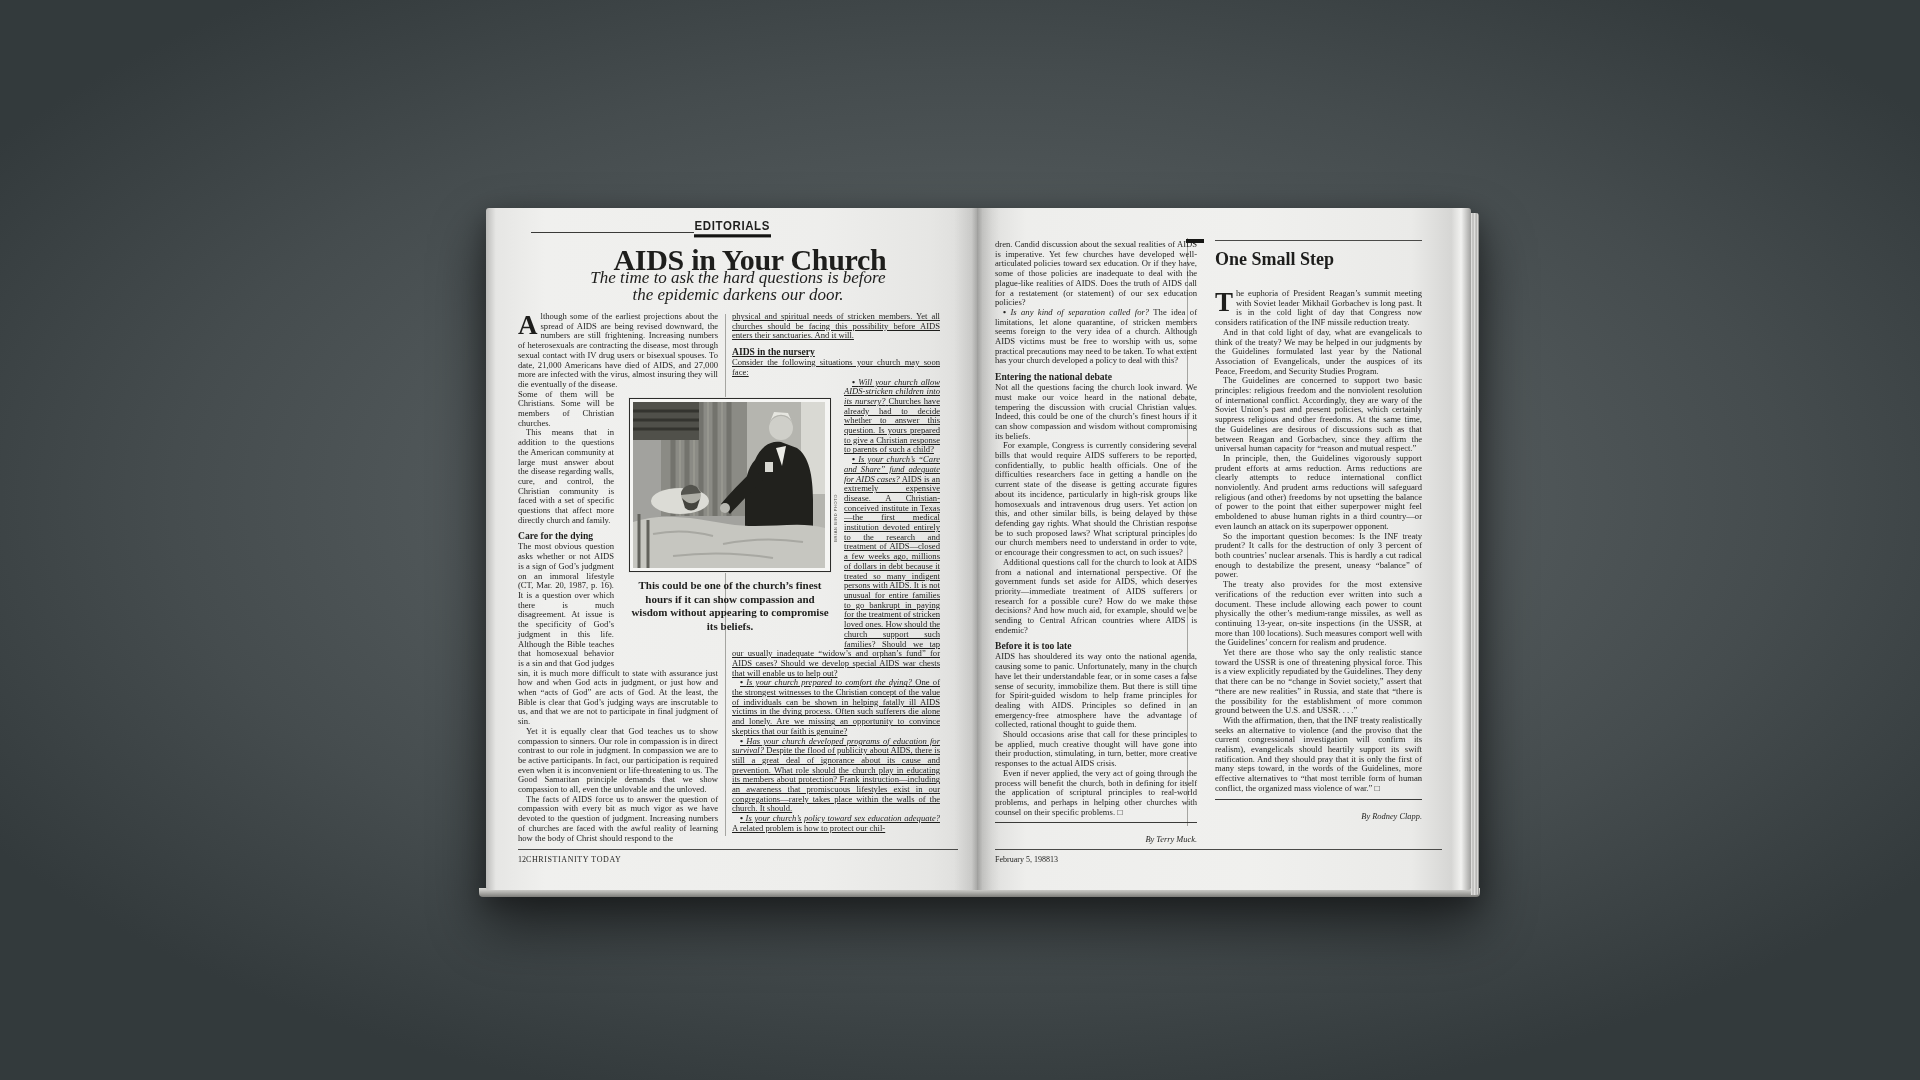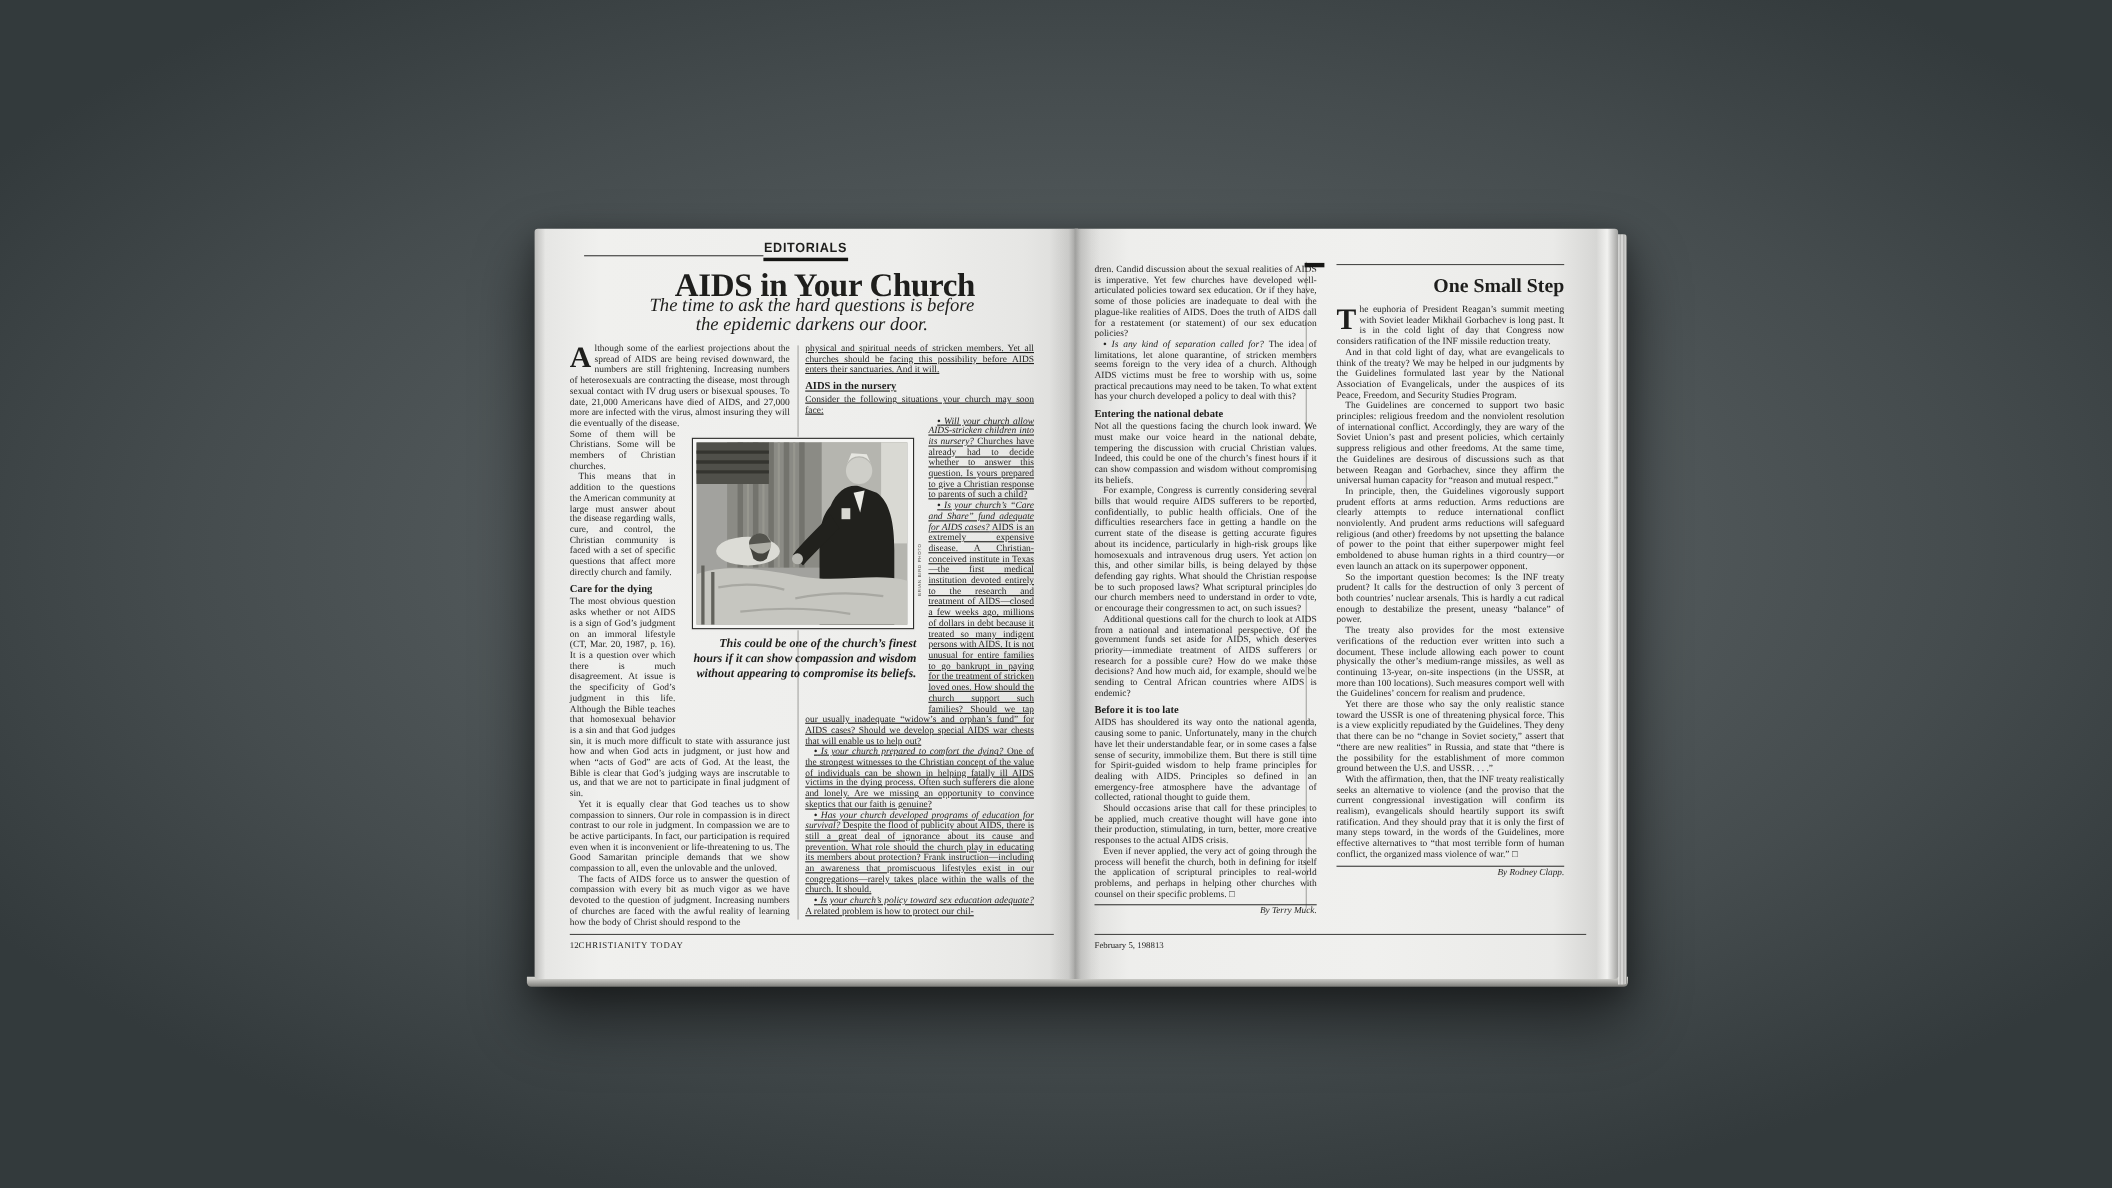--- a/index.html
+++ b/index.html
@@ -43,39 +43,39 @@
   .c3{width:202px;flex:0 0 202px;}
   .c4{width:207px;flex:0 0 207px;}
   .col p{margin:0;}
   .col p.ind{text-indent:8px;}
   .bh{font-weight:bold;font-size:9.6px;line-height:11px;margin:5px 0 1px;text-align:left;}
   .dc{float:left;font-weight:bold;font-size:27px;line-height:22px;padding:2px 3px 0 0;}
   .sp-r{float:right;width:104px;height:270px;}
   .sp-l{float:left;width:112px;height:263px;}
   .bullet i{font-family:"Liberation Serif",serif;}
   .bdot{font-weight:bold;}
-  .byline{margin-top:5px;border-top:1px solid #3a3a38;padding-top:0;text-align:right;
+  .byline{margin-top:5px;border-top:1px solid #3a3a38;padding-top:12px;text-align:right;
           font-style:italic;font-size:8.4px;}
   .vdiv{position:absolute;width:1px;background:#a5a5a1;}
   .vdiv.dl{left:239px;top:106px;height:522px;}
   .vdiv.dr{left:210px;top:30px;height:588px;}
 
   
   .photo-block{position:absolute;left:143px;top:190px;width:202px;z-index:4;}
   .photo-frame{border:1px solid #2c2c2a;background:#f6f6f4;padding:3px;box-shadow:0 0 0 1px #e8e8e6;}
   .photo-frame svg{display:block;}
   .photo-credit{position:absolute;right:-7px;top:96px;writing-mode:vertical-rl;transform:rotate(180deg);
     font-family:"Liberation Sans",sans-serif;font-size:4px;letter-spacing:.6px;color:#55534f;}
-  .photo-caption{margin:7px 0 0 -2px;width:206px;text-align:right;font-weight:bold;font-style:italic;
+  .photo-caption{margin:7px 0 0 -2px;width:206px;text-align:center;font-weight:bold;
     font-size:11px;line-height:13.5px;}
 
   
   .a2-rule{position:relative;border-top:1px solid #4a4a48;margin:0 0 9px;}
   .a2-rule::before{content:'';position:absolute;left:-29px;top:-2.5px;width:18px;height:4px;background:#161614;}
-  h2.a2-title{font-size:18px;line-height:19px;margin:0 0 8px;font-weight:bold;text-align:right;}
+  h2.a2-title{font-size:18px;line-height:19px;margin:0 0 20px;font-weight:bold;text-align:left;}
 
   
   .pfooter{position:absolute;bottom:26px;border-top:1px solid #4a4a48;padding-top:5px;
            display:flex;justify-content:flex-start;font-size:8px;}
   .pfooter.fl{left:32px;width:440px;}
   .pfooter.fr{left:18px;width:447px;}
   .mag-name{letter-spacing:.6px;}
 </style>
 </head>
 <body>

